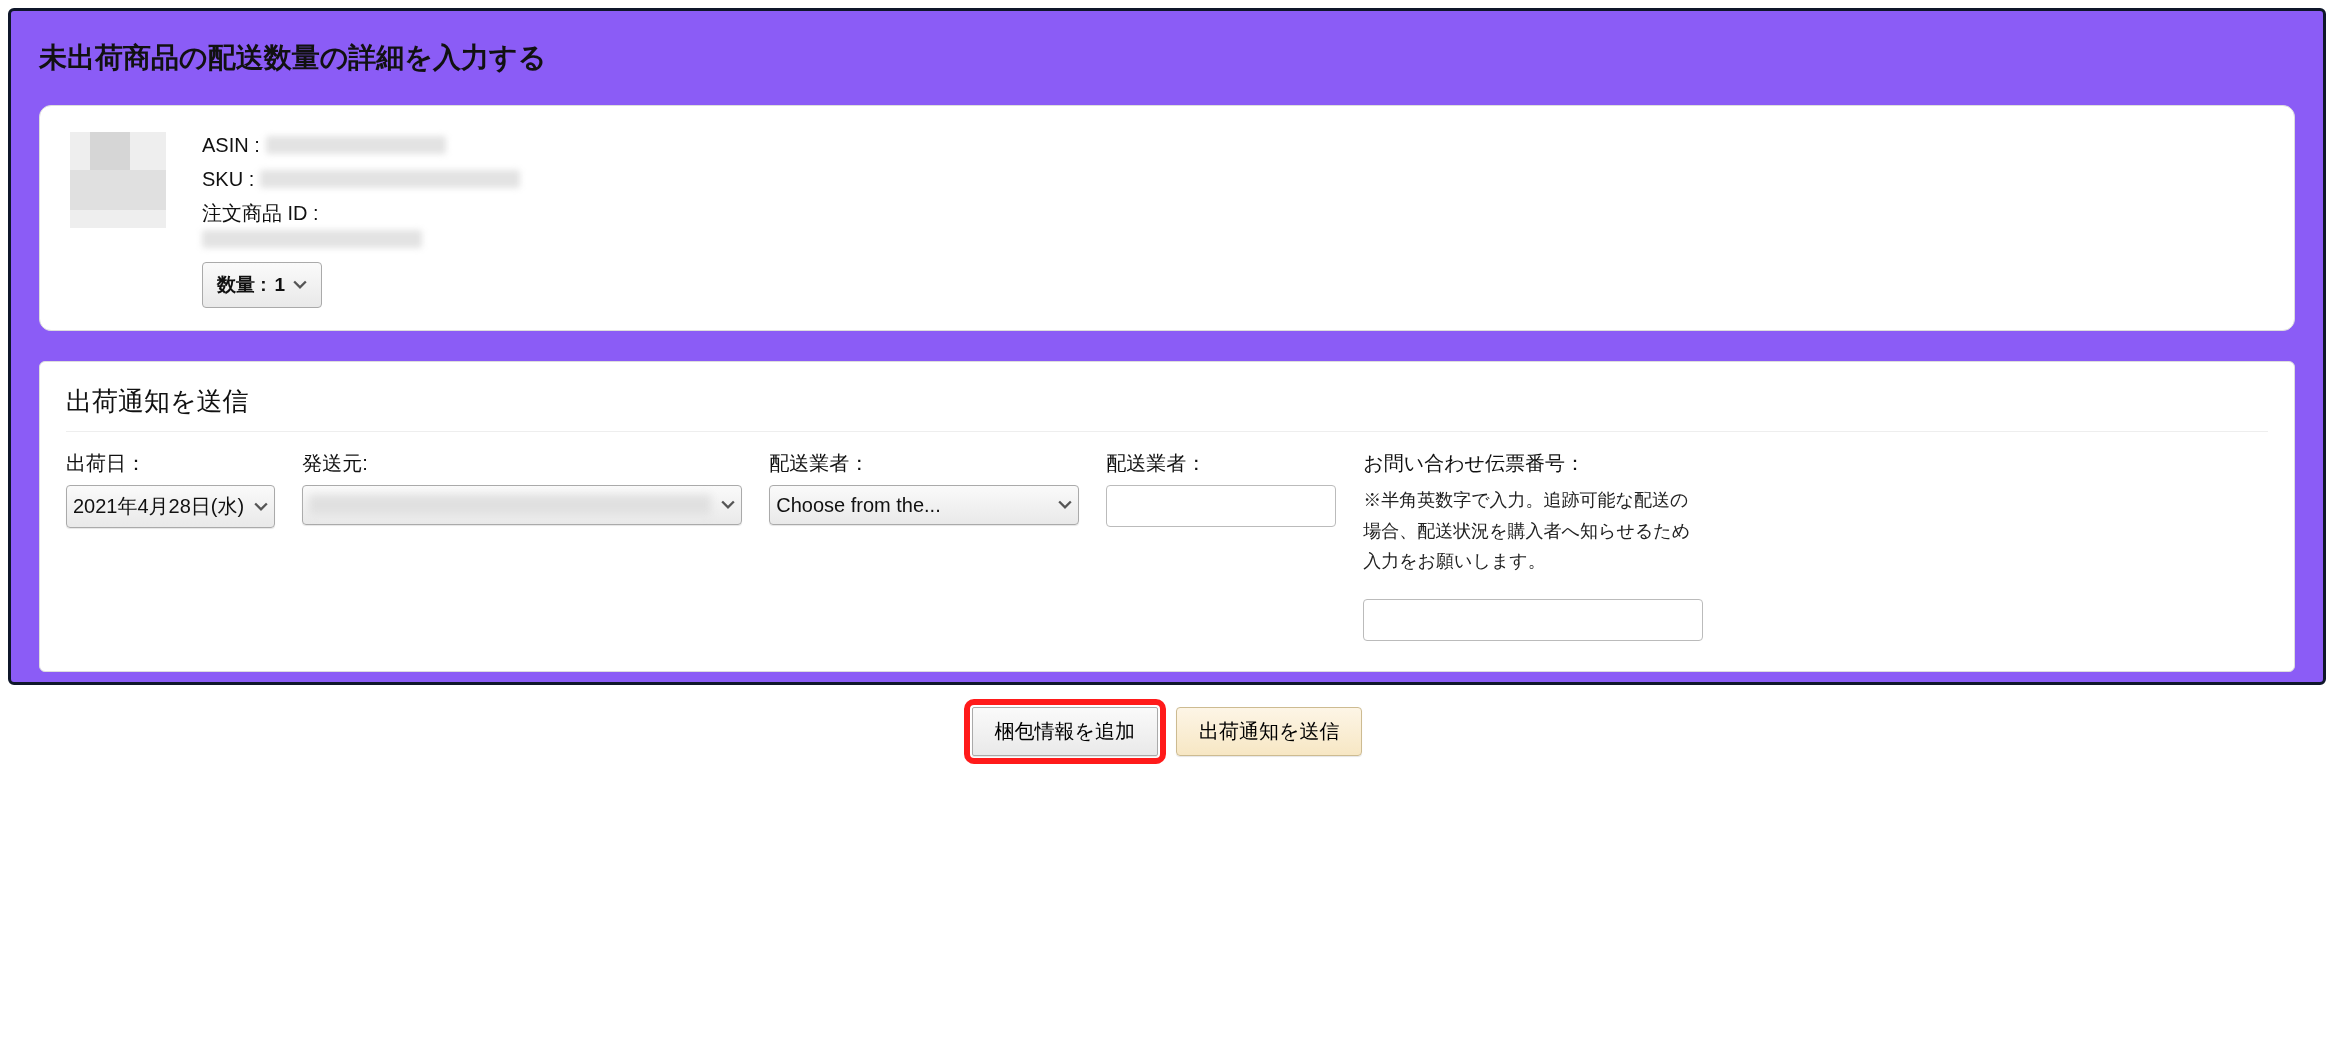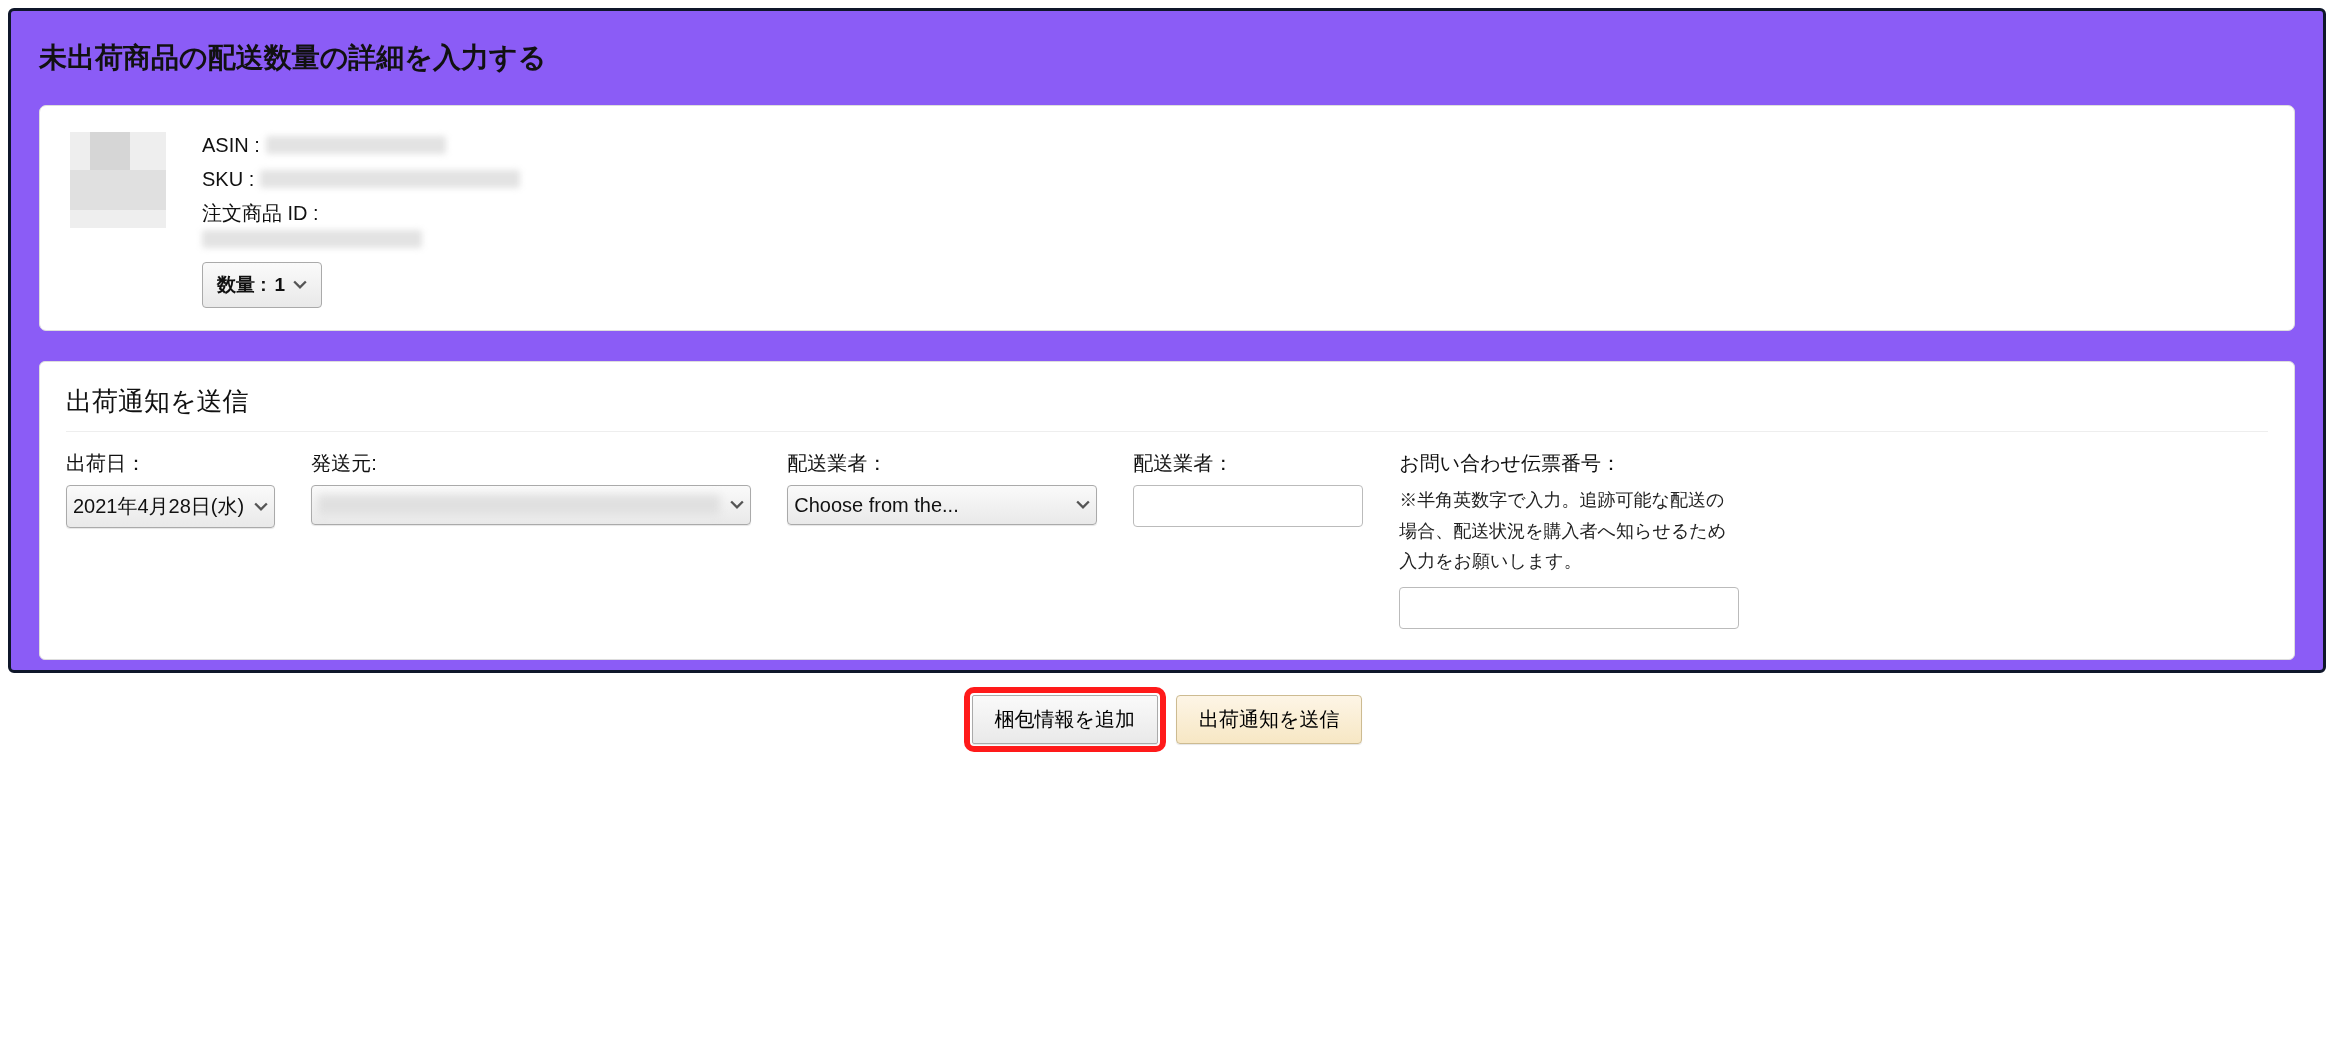--- a/index.html
+++ b/index.html
@@ -17,21 +17,21 @@
       padding: 28px 28px 10px 28px;
     }
     .page-title {
       font-size: 28px;
       font-weight: 700;
       margin-bottom: 28px;
     }
     .product-card {
       background: #fff;
       border: 1px solid #ddd;
-      border-radius: 7px;
+      border-radius: 12px;
       padding: 22px 30px;
       display: flex;
       gap: 36px;
       align-items: flex-start;
     }
     .thumb {
       width: 96px;
       height: 96px;
       background: #eee;
       position: relative;
@@ -86,21 +86,21 @@
     }
     .ship-title {
       font-size: 26px;
       font-weight: 400;
       padding-bottom: 12px;
       border-bottom: 1px solid #eee;
       margin-bottom: 18px;
     }
     .form-row {
       display: flex;
-      gap: 36px;
+      gap: 27px;
       align-items: flex-start;
     }
     .field label.fl {
       display: block;
       margin-bottom: 8px;
       font-size: 20px;
     }
     .select-btn {
       display: inline-flex;
       align-items: center;
@@ -129,21 +129,21 @@
       border: 1px solid #bbb;
       border-radius: 4px;
       background: #fff;
       padding: 6px 10px;
       font-size: 20px;
     }
     .hint {
       font-size: 18px;
       color: #222;
       line-height: 1.7;
-      margin-bottom: 10px;
+      margin-bottom: 22px;
       width: 340px;
     }
 
     .footer-actions {
       display: flex;
       justify-content: center;
       gap: 18px;
       margin: 22px 8px 8px 8px;
       align-items: center;
     }

